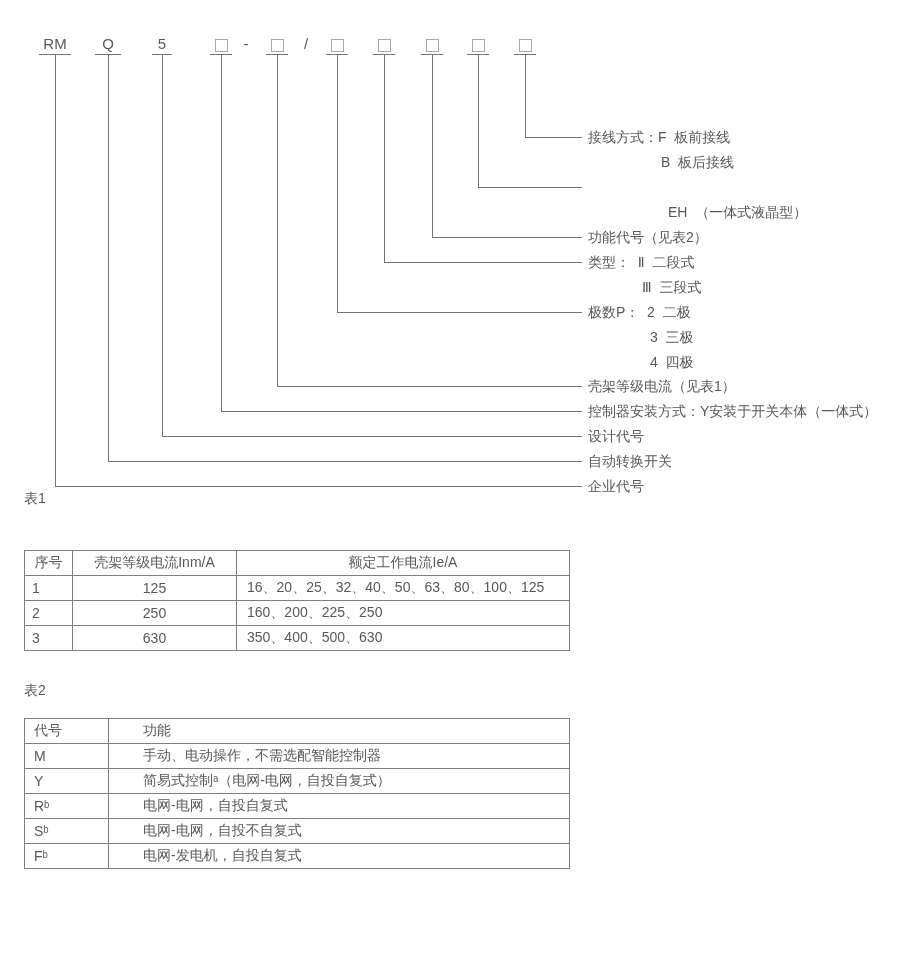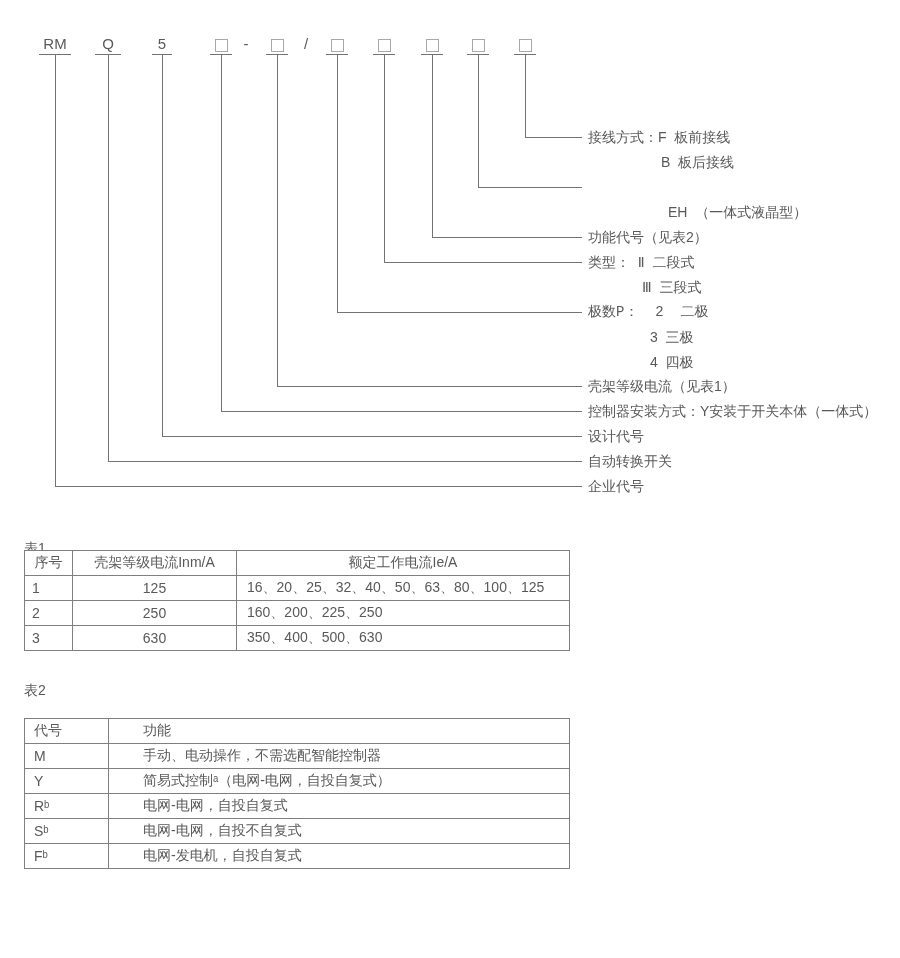--- a/index.html
+++ b/index.html
@@ -80,41 +80,41 @@
       <div class="lbl" style="left: 652px; top: 203px;">EH  （一体式液晶型）</div>
       <div class="vline" style="left: 416px; top: 55px; height: 183px;"></div>
       <div class="hline" style="left: 416px; top: 237px; width: 150px;"></div>
       <div class="lbl" style="left: 572px; top: 228px;">功能代号（见表2）</div>
       <div class="vline" style="left: 368px; top: 55px; height: 208px;"></div>
       <div class="hline" style="left: 368px; top: 262px; width: 198px;"></div>
       <div class="lbl" style="left: 572px; top: 253px;">类型：  Ⅱ  二段式</div>
       <div class="lbl" style="left: 626px; top: 278px;">Ⅲ  三段式</div>
       <div class="vline" style="left: 321px; top: 55px; height: 258px;"></div>
       <div class="hline" style="left: 321px; top: 312px; width: 245px;"></div>
-      <div class="lbl" style="left: 572px; top: 303px; font-family: Liberation Mono, monospace;">极数P：  2  二极</div>
+      <div class="lbl" style="left: 572px; top: 303px;">极数P：  2  二极</div>
       <div class="lbl" style="left: 634px; top: 328px;">3  三极</div>
       <div class="lbl" style="left: 634px; top: 353px;">4  四极</div>
       <div class="vline" style="left: 261px; top: 55px; height: 332px;"></div>
       <div class="hline" style="left: 261px; top: 386px; width: 305px;"></div>
       <div class="lbl" style="left: 572px; top: 377px;">壳架等级电流（见表1）</div>
       <div class="vline" style="left: 205px; top: 55px; height: 357px;"></div>
       <div class="hline" style="left: 205px; top: 411px; width: 361px;"></div>
       <div class="lbl" style="left: 572px; top: 402px;">控制器安装方式：Y安装于开关本体（一体式）</div>
       <div class="vline" style="left: 146px; top: 55px; height: 382px;"></div>
       <div class="hline" style="left: 146px; top: 436px; width: 420px;"></div>
       <div class="lbl" style="left: 572px; top: 427px;">设计代号</div>
       <div class="vline" style="left: 92px; top: 55px; height: 407px;"></div>
       <div class="hline" style="left: 92px; top: 461px; width: 474px;"></div>
       <div class="lbl" style="left: 572px; top: 452px;">自动转换开关</div>
       <div class="vline" style="left: 39px; top: 55px; height: 432px;"></div>
       <div class="hline" style="left: 39px; top: 486px; width: 527px;"></div>
       <div class="lbl" style="left: 572px; top: 477px;">企业代号</div>
     </div>
 
-  <div class="tbl-title" style="top:540px;">表1</div>
+  <div class="tbl-title" style="top:490px;">表1</div>
   <table id="table1">
     <colgroup>
         <col style="width:48px">
         <col style="width:164px">
         <col>
       </colgroup>
     <thead id="t1-head">
         <tr>
           <th class="c0">序号</th>
           <th class="c1">壳架等级电流Inm/A</th>

